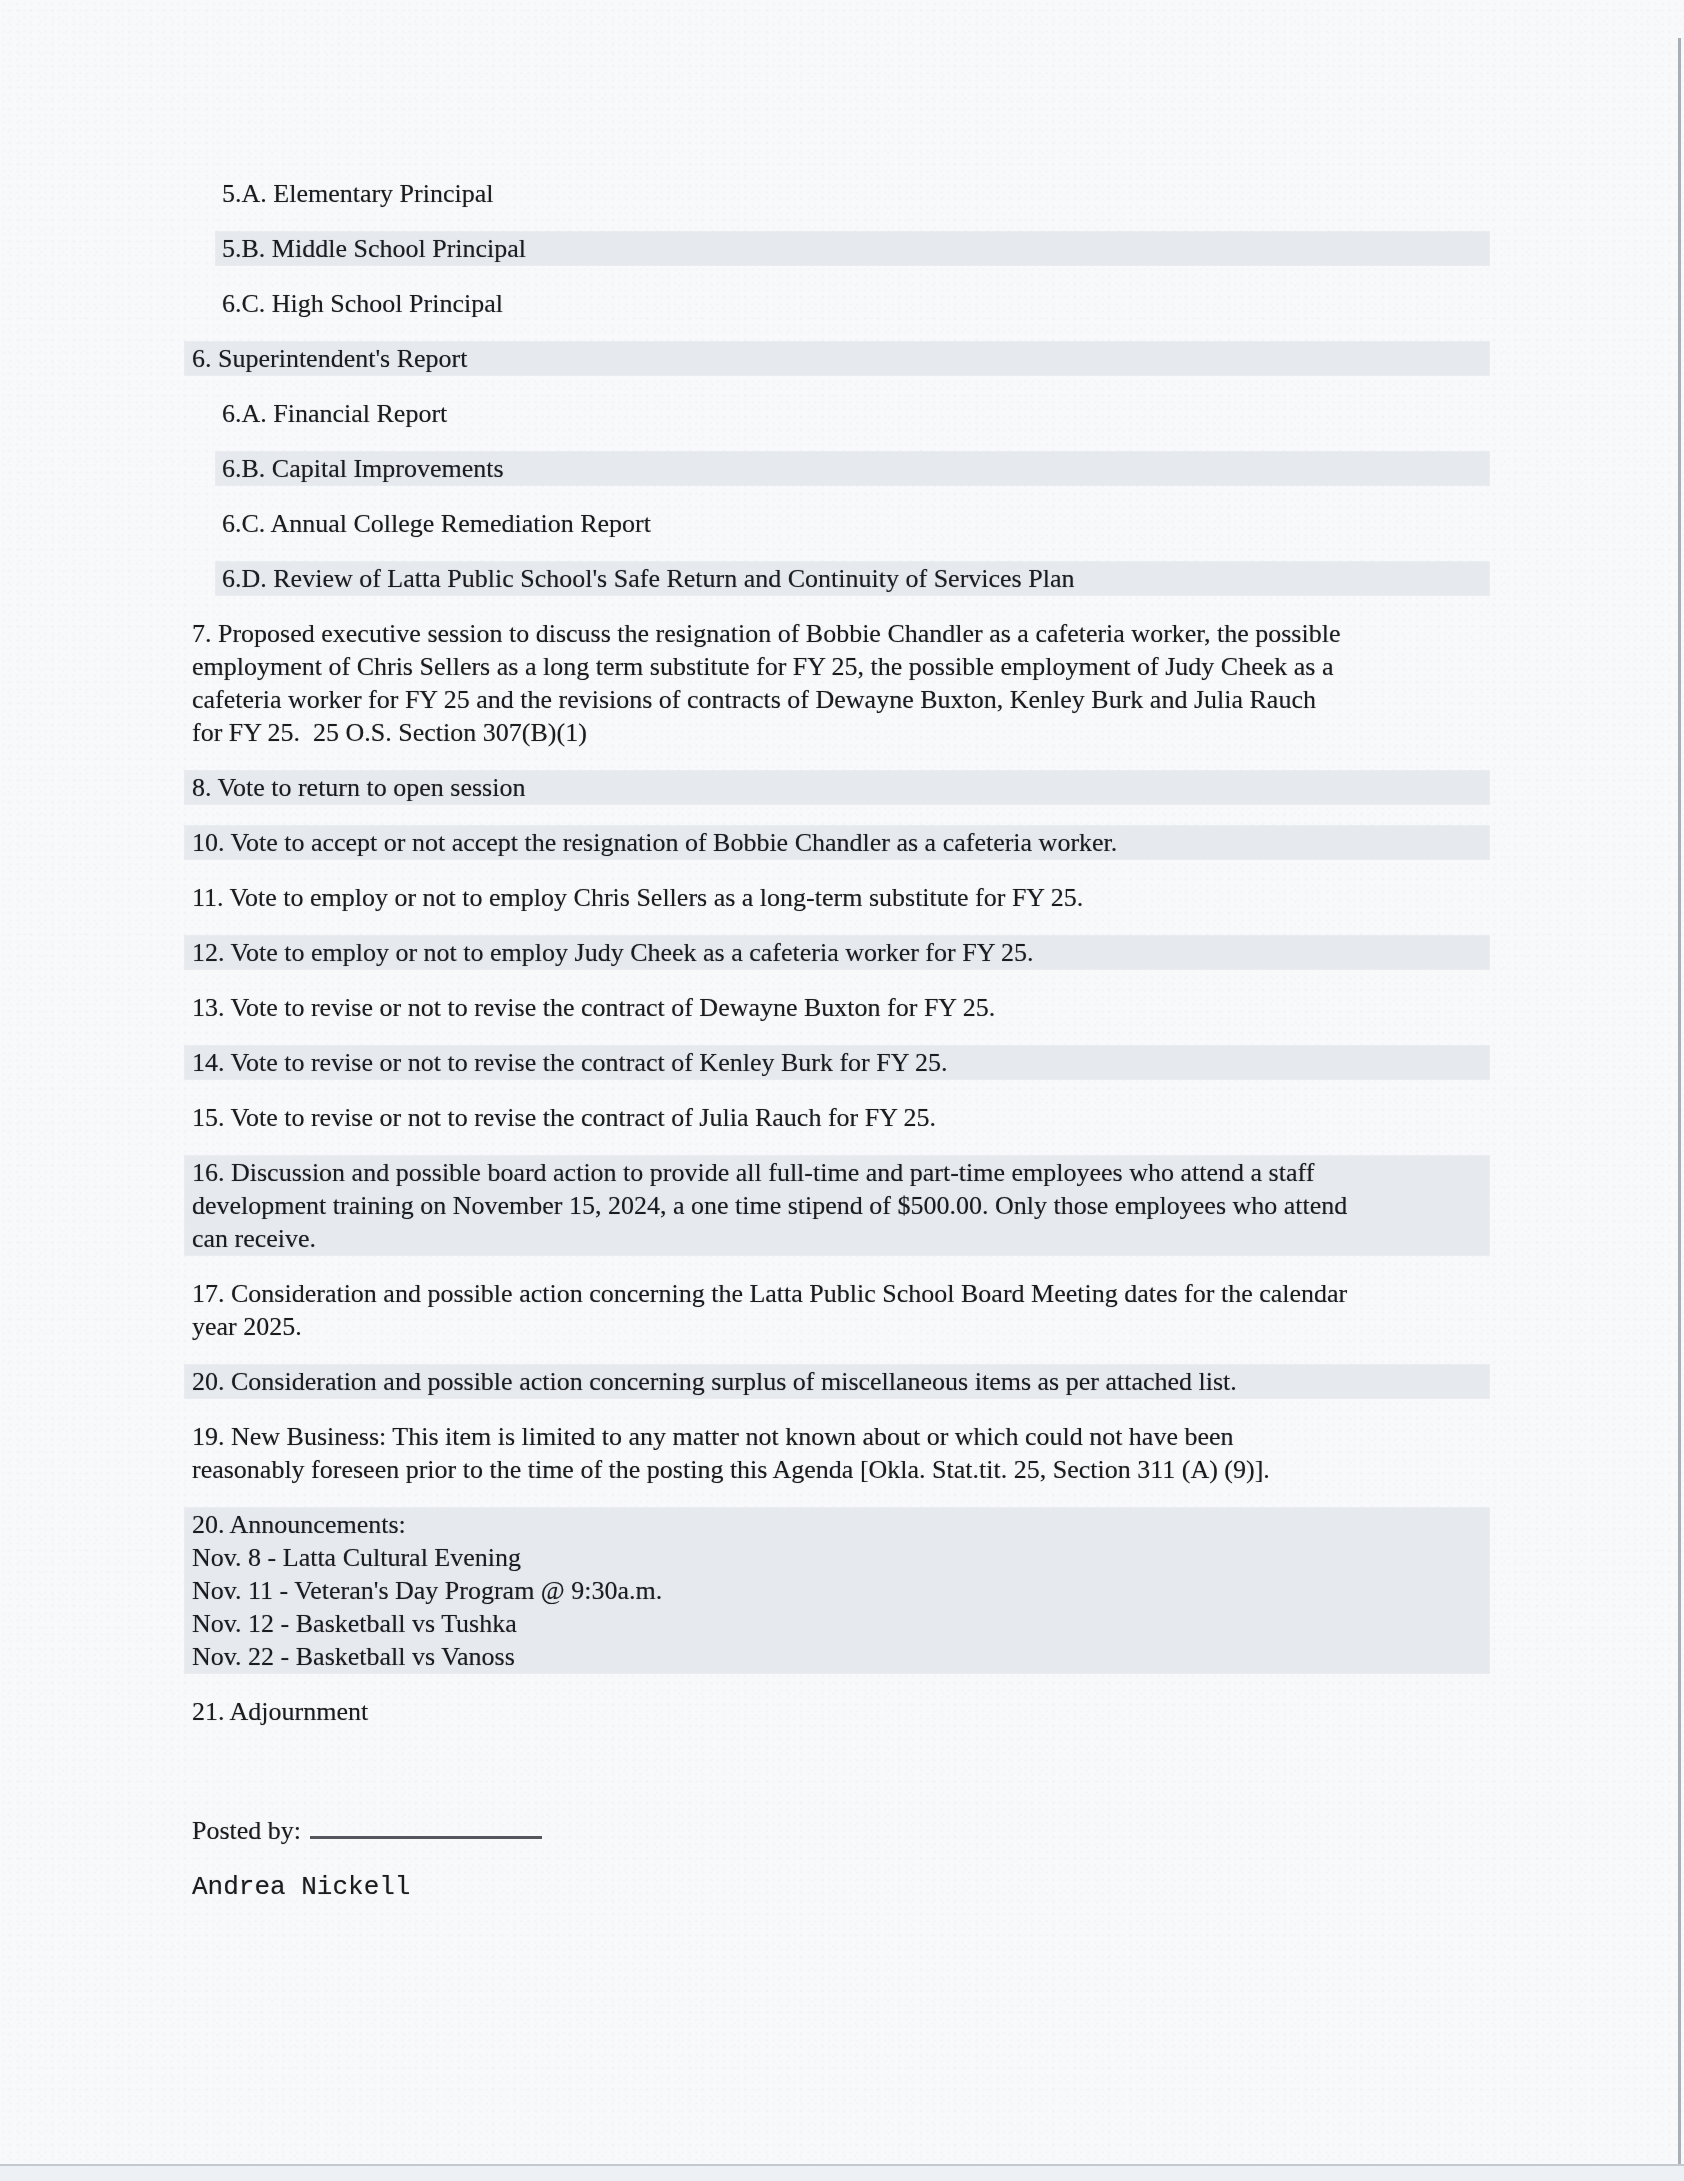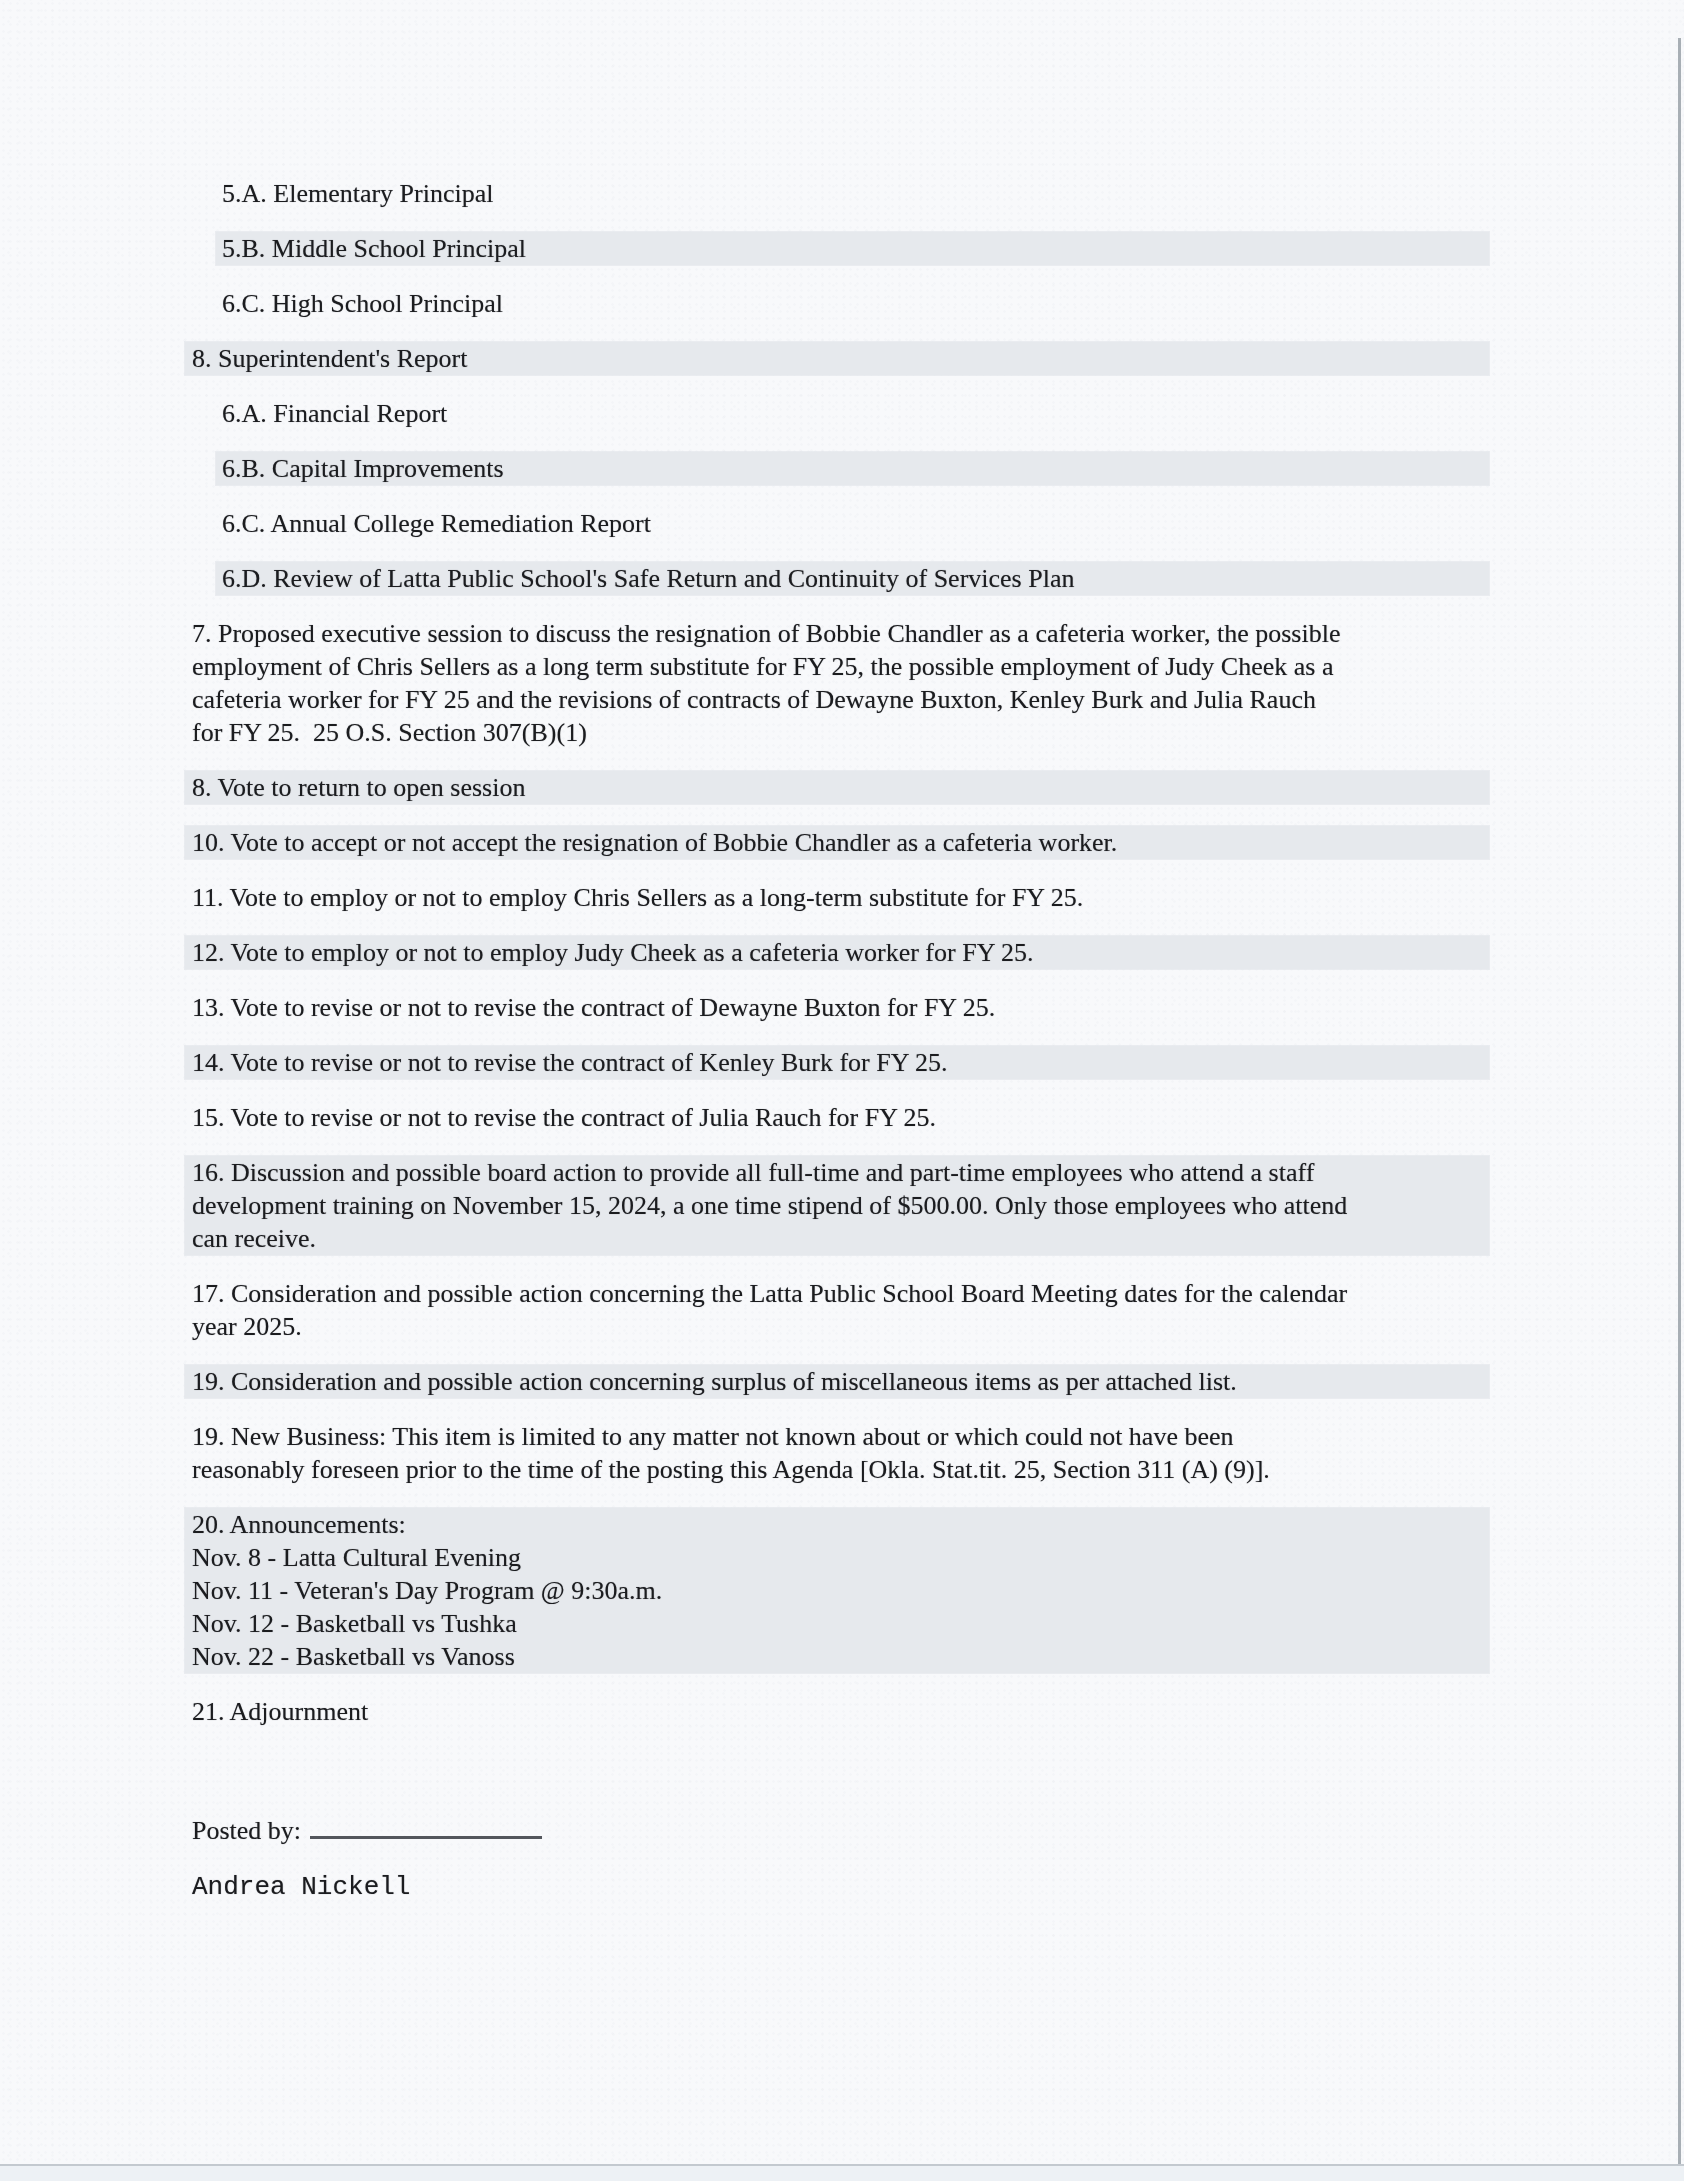--- a/index.html
+++ b/index.html
@@ -71,42 +71,42 @@
 </style>
 </head>
 <body>
 
 <div class="page">
   <div class="content">
 
     <div class="row ind">5.A. Elementary Principal</div>
     <div class="row ind hl">5.B. Middle School Principal</div>
     <div class="row ind">6.C. High School Principal</div>
-    <div class="row hl">8. Superintendent's Report</div>
+    <div class="row hl">6. Superintendent's Report</div>
     <div class="row ind">6.A. Financial Report</div>
     <div class="row ind hl">6.B. Capital Improvements</div>
     <div class="row ind">6.C. Annual College Remediation Report</div>
     <div class="row ind hl">6.D. Review of Latta Public School's Safe Return and Continuity of Services Plan</div>
     <div class="row">7. Proposed executive session to discuss the resignation of Bobbie Chandler as a cafeteria worker, the possible
 employment of Chris Sellers as a long term substitute for FY 25, the possible employment of Judy Cheek as a
 cafeteria worker for FY 25 and the revisions of contracts of Dewayne Buxton, Kenley Burk and Julia Rauch
 for FY 25.  25 O.S. Section 307(B)(1)</div>
     <div class="row hl">8. Vote to return to open session</div>
     <div class="row hl">10. Vote to accept or not accept the resignation of Bobbie Chandler as a cafeteria worker.</div>
     <div class="row">11. Vote to employ or not to employ Chris Sellers as a long-term substitute for FY 25.</div>
     <div class="row hl">12. Vote to employ or not to employ Judy Cheek as a cafeteria worker for FY 25.</div>
     <div class="row">13. Vote to revise or not to revise the contract of Dewayne Buxton for FY 25.</div>
     <div class="row hl">14. Vote to revise or not to revise the contract of Kenley Burk for FY 25.</div>
     <div class="row">15. Vote to revise or not to revise the contract of Julia Rauch for FY 25.</div>
     <div class="row hl">16. Discussion and possible board action to provide all full-time and part-time employees who attend a staff
 development training on November 15, 2024, a one time stipend of $500.00. Only those employees who attend
 can receive.</div>
     <div class="row">17. Consideration and possible action concerning the Latta Public School Board Meeting dates for the calendar
 year 2025.</div>
-    <div class="row hl">19. Consideration and possible action concerning surplus of miscellaneous items as per attached list.</div>
+    <div class="row hl">20. Consideration and possible action concerning surplus of miscellaneous items as per attached list.</div>
     <div class="row">19. New Business: This item is limited to any matter not known about or which could not have been
 reasonably foreseen prior to the time of the posting this Agenda [Okla. Stat.tit. 25, Section 311 (A) (9)].</div>
     <div class="row hl">20. Announcements:
 Nov. 8 - Latta Cultural Evening
 Nov. 11 - Veteran's Day Program @ 9:30a.m.
 Nov. 12 - Basketball vs Tushka
 Nov. 22 - Basketball vs Vanoss</div>
     <div class="row">21. Adjournment</div>
 
     <div class="footer-row">

